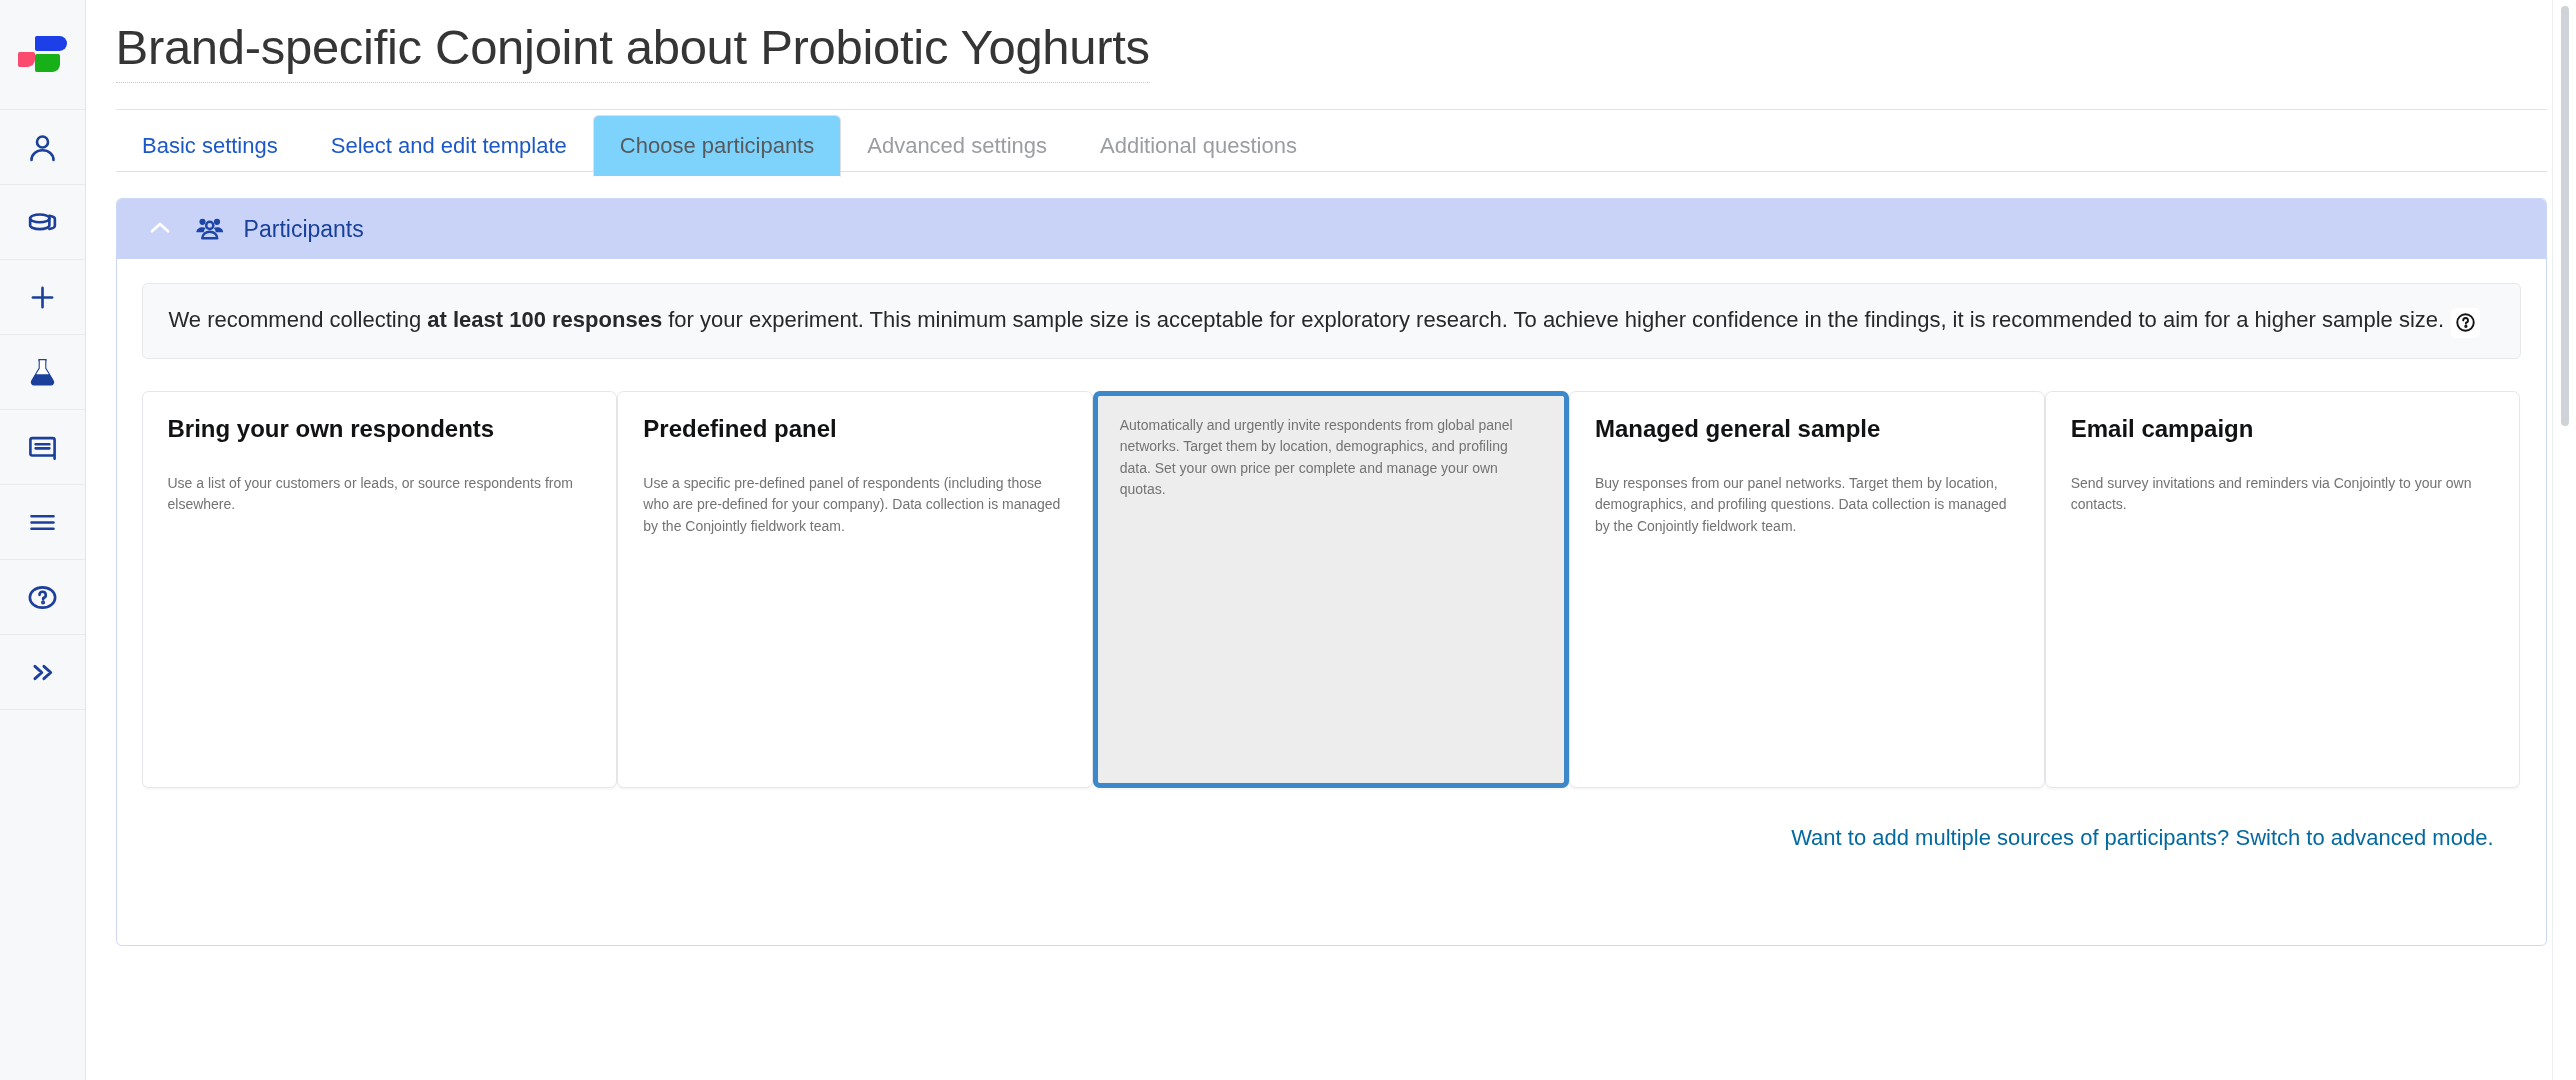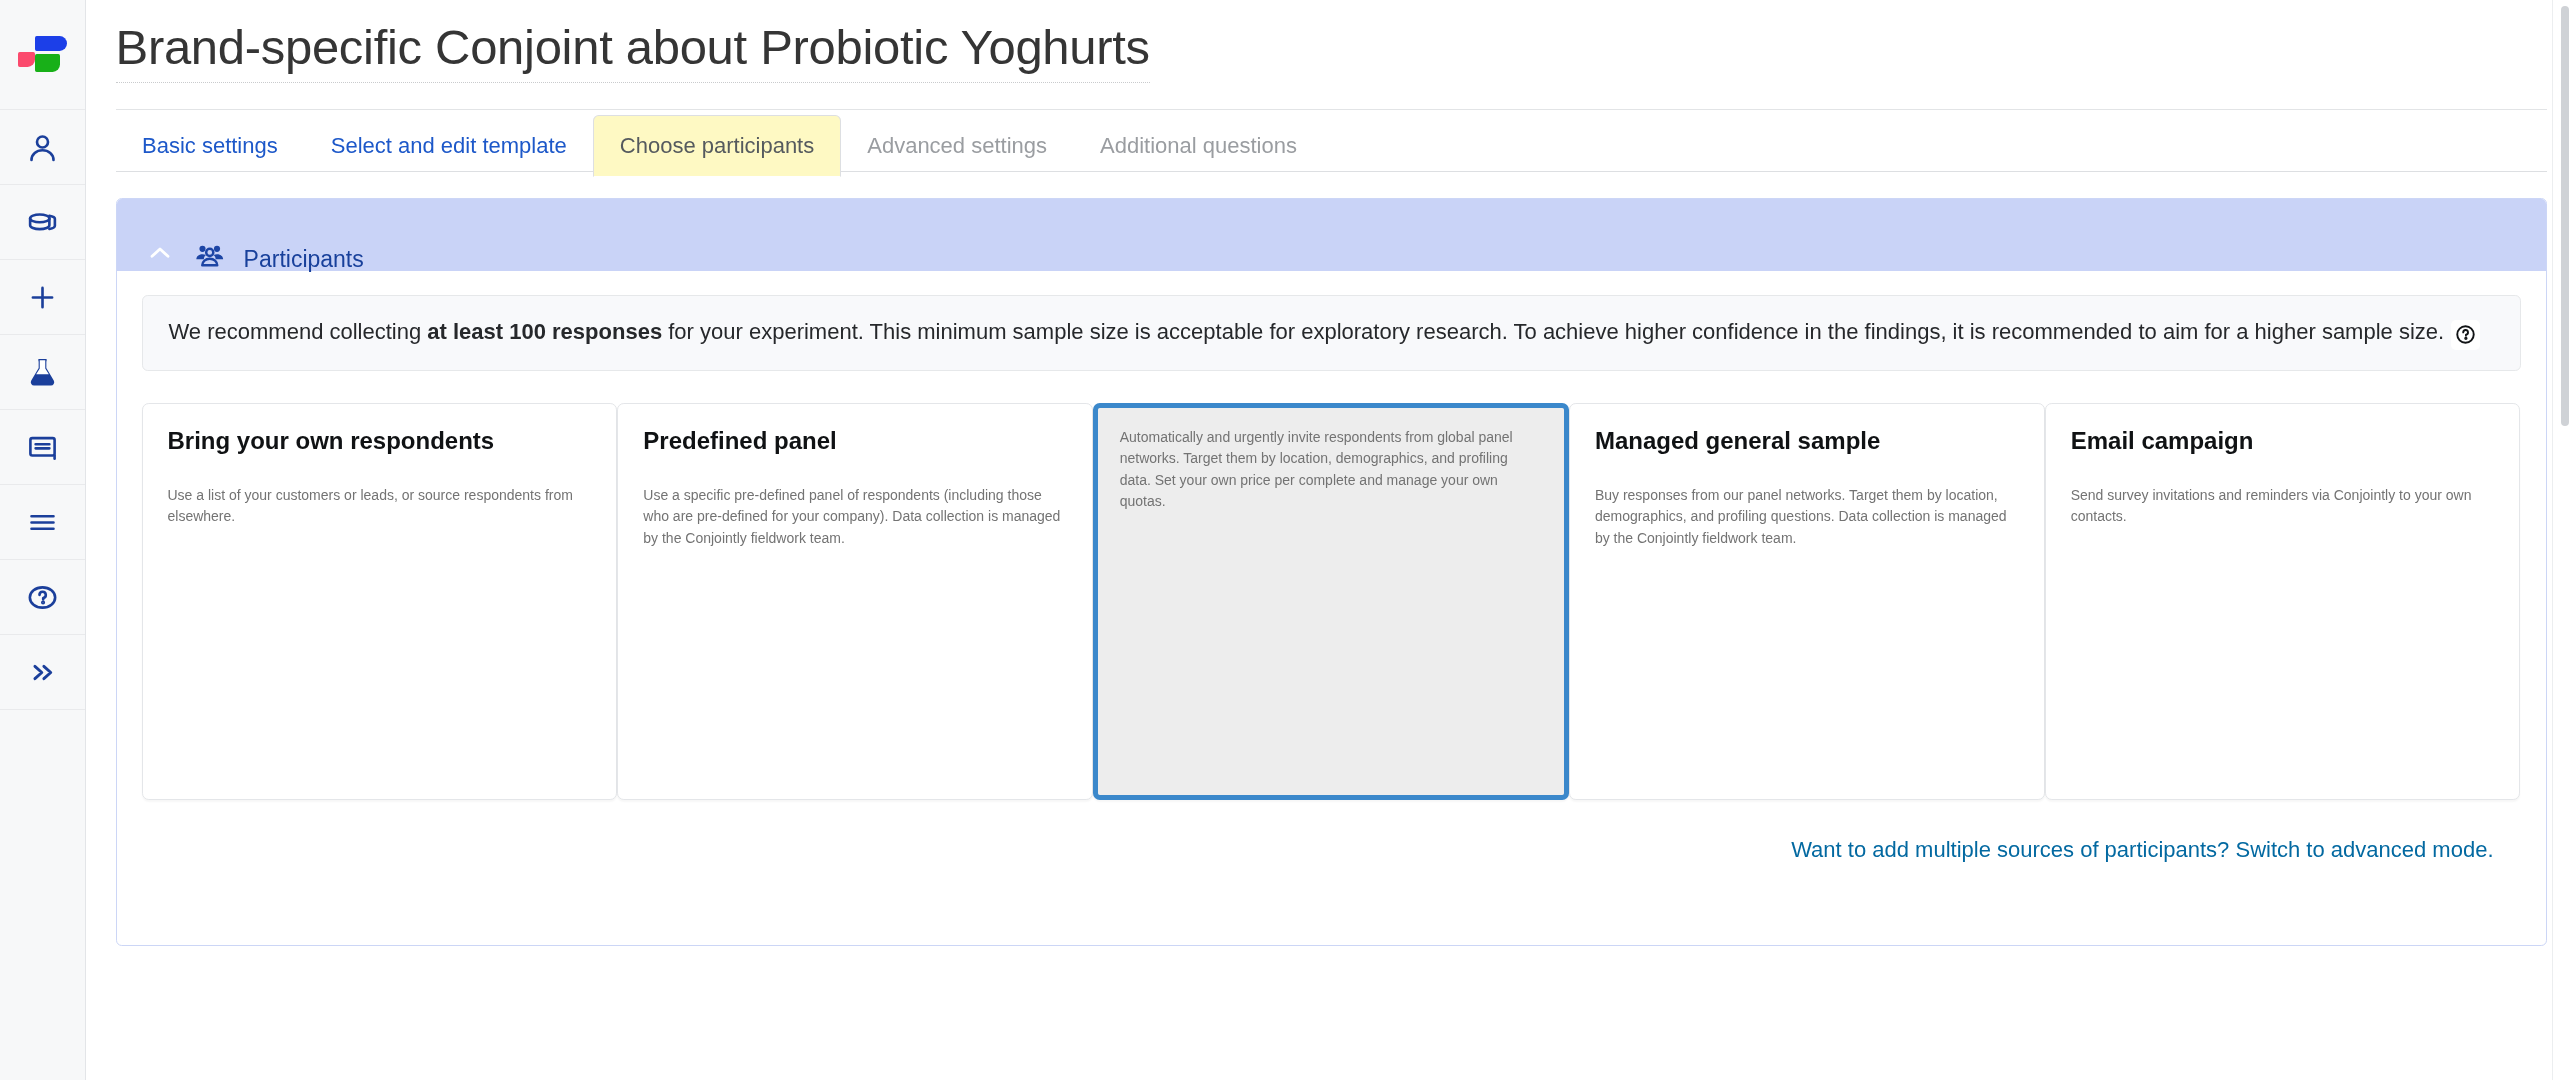--- a/index.html
+++ b/index.html
@@ -71,38 +71,38 @@
     font-size: 22px; line-height: 1;
     padding: 19px 25.5px 19px 25.5px;
     color: #1d58c9; cursor: pointer; white-space: nowrap;
     position: relative; top: 6px;
     border: 1.7px solid transparent;
     border-radius: 5.7px 5.7px 0 0;
     background: transparent;
   }
   .tab.muted { color: #9a9da1; cursor: default; }
   .tab.active {
-    color: #555a5e; background: #fef9c3;
+    color: #555a5e; background: #7dd3fc;
     border-color: #dddfe2; border-bottom-color: #ffffff;
   }
 
   
   .panel {
     margin: 26px 29.5px 0 29.5px;
     border: 1.7px solid #ccd6f6;
     border-radius: 5.7px;
     background: #ffffff;
     overflow: hidden;
     flex: 0 0 auto;
     height: 748px;
   }
   .panel-head {
     background: #c9d3f7;
-    height: 72px;
-    display: flex; align-items: flex-end;
+    height: 60px;
+    display: flex; align-items: center;
     padding: 0 0 0 27px; gap: 19.3px;
   }
   .chev-up { display:block; }
   .panel-head-title {
     color: #18409b; font-size: 23px; line-height: 1;
   }
 
   .panel-body { padding: 24px 25px 0 25px; }
 
   .notice {

